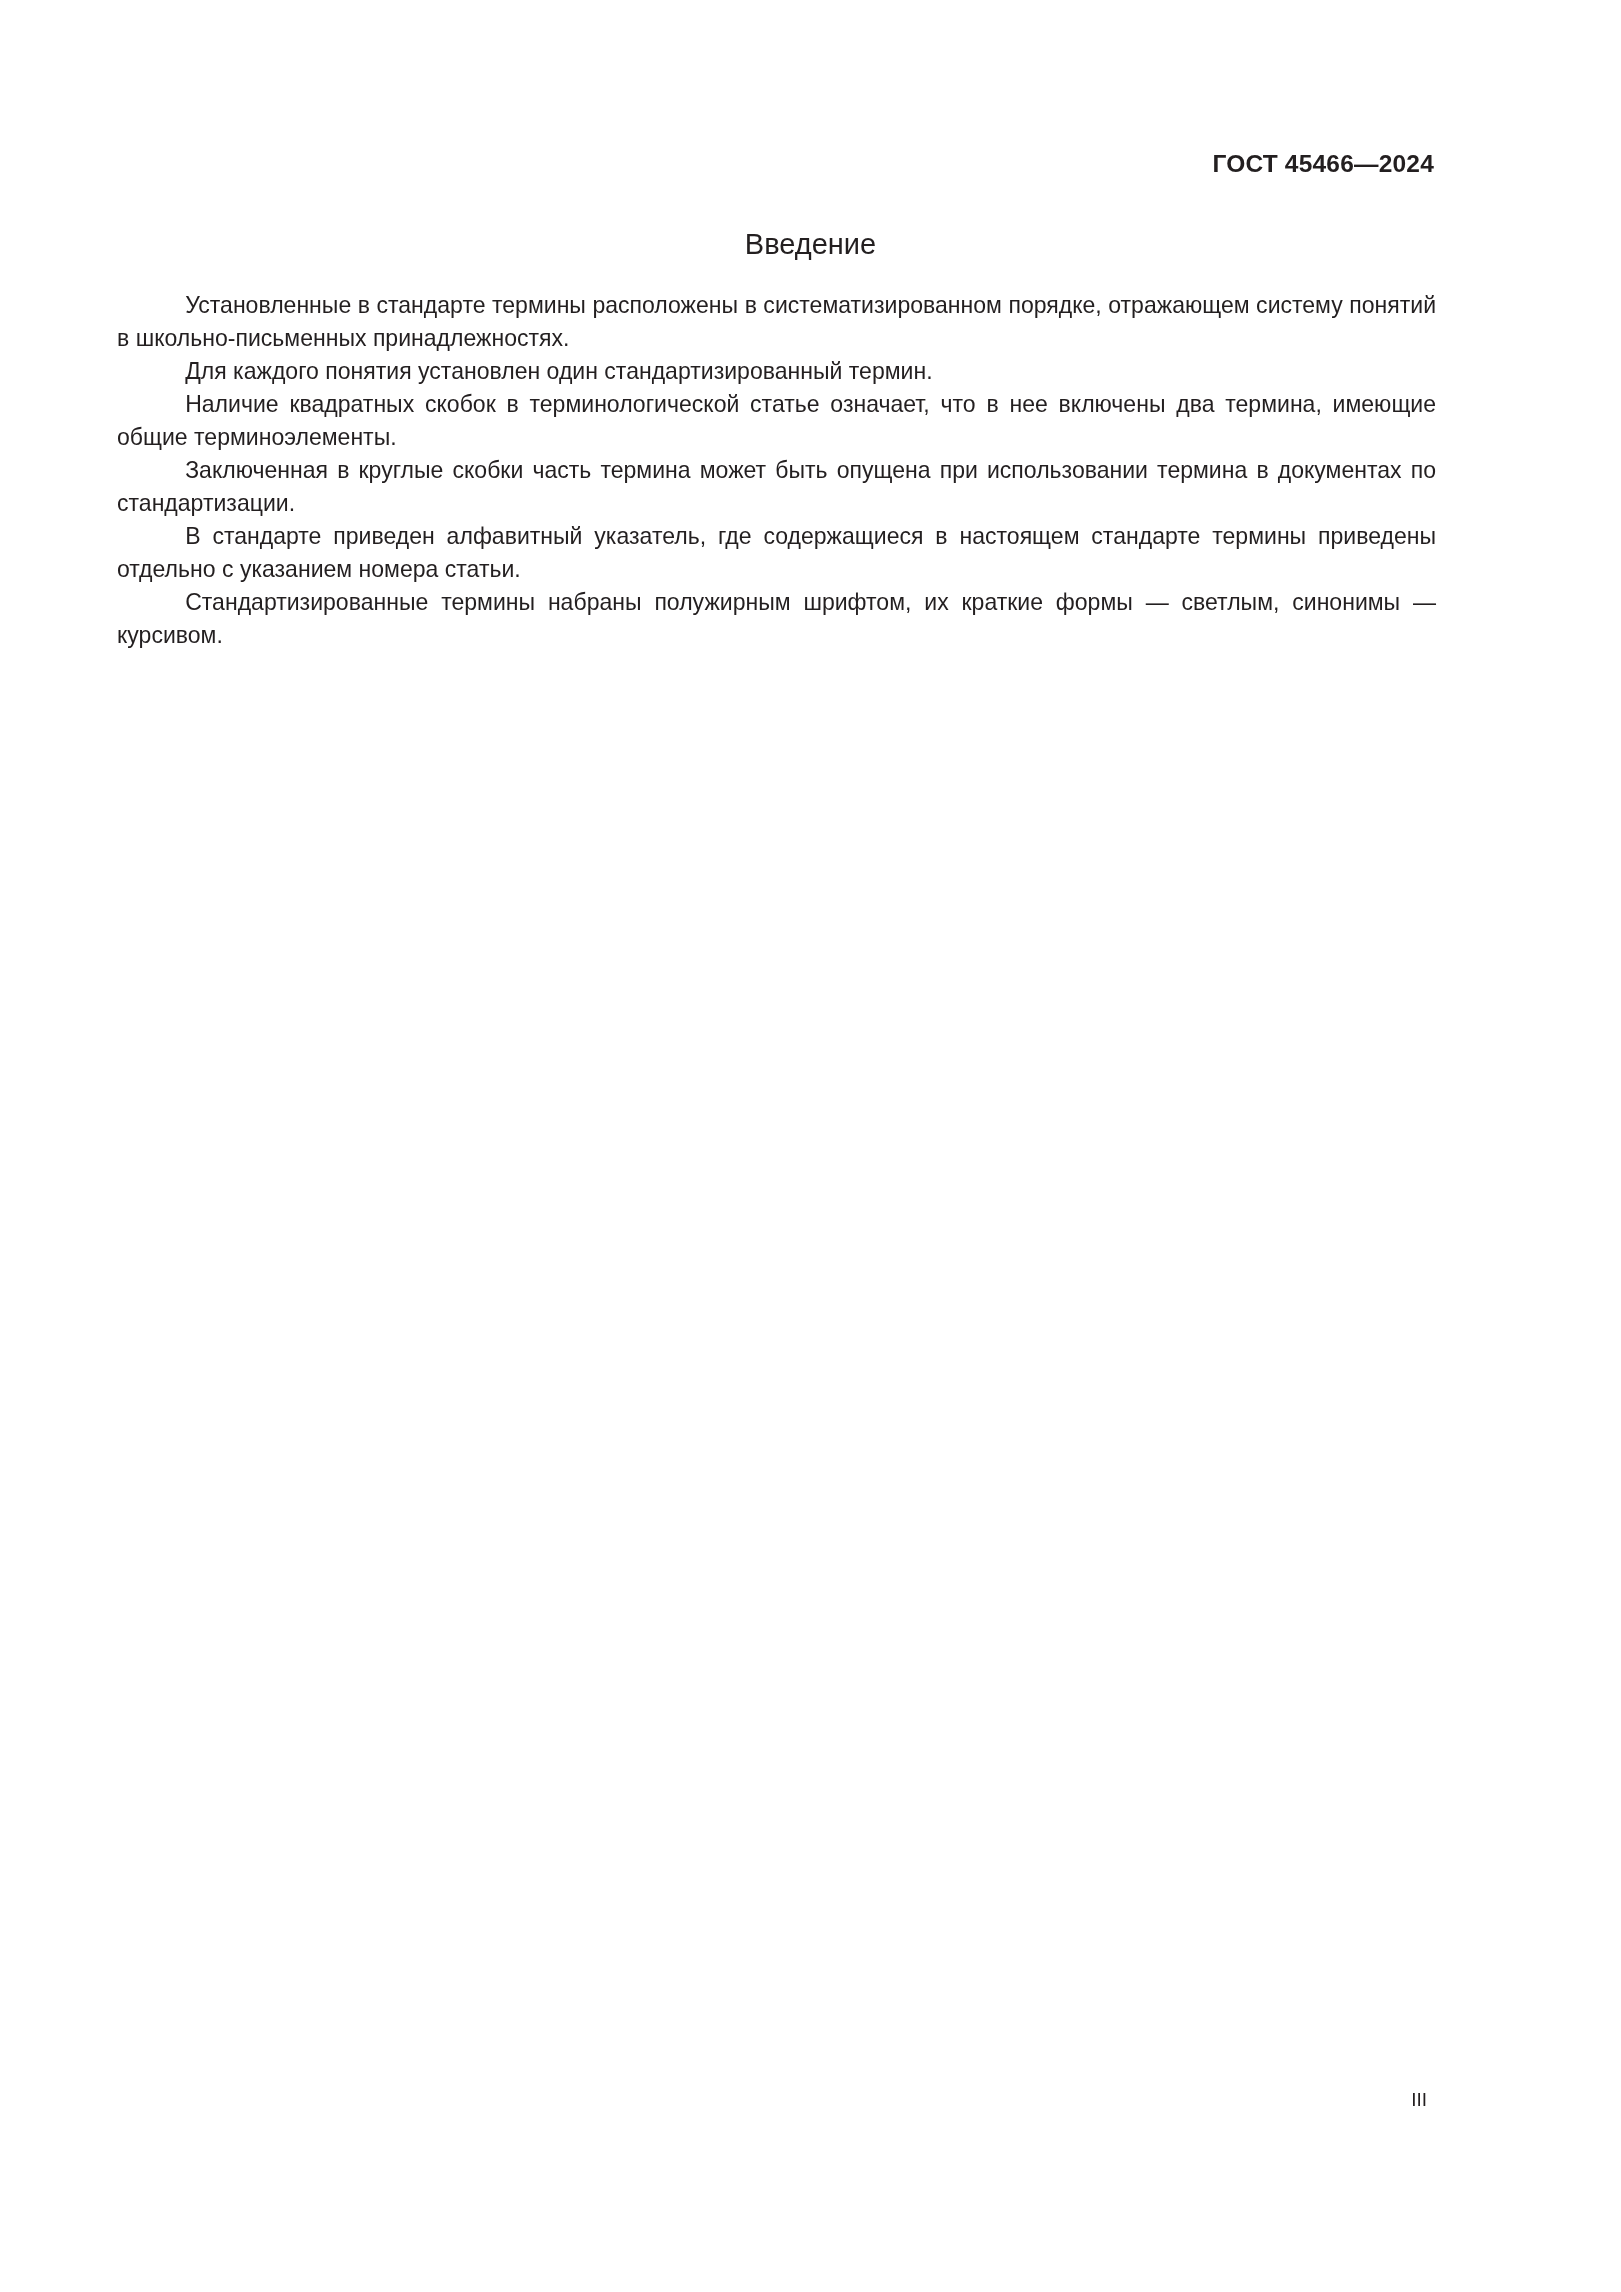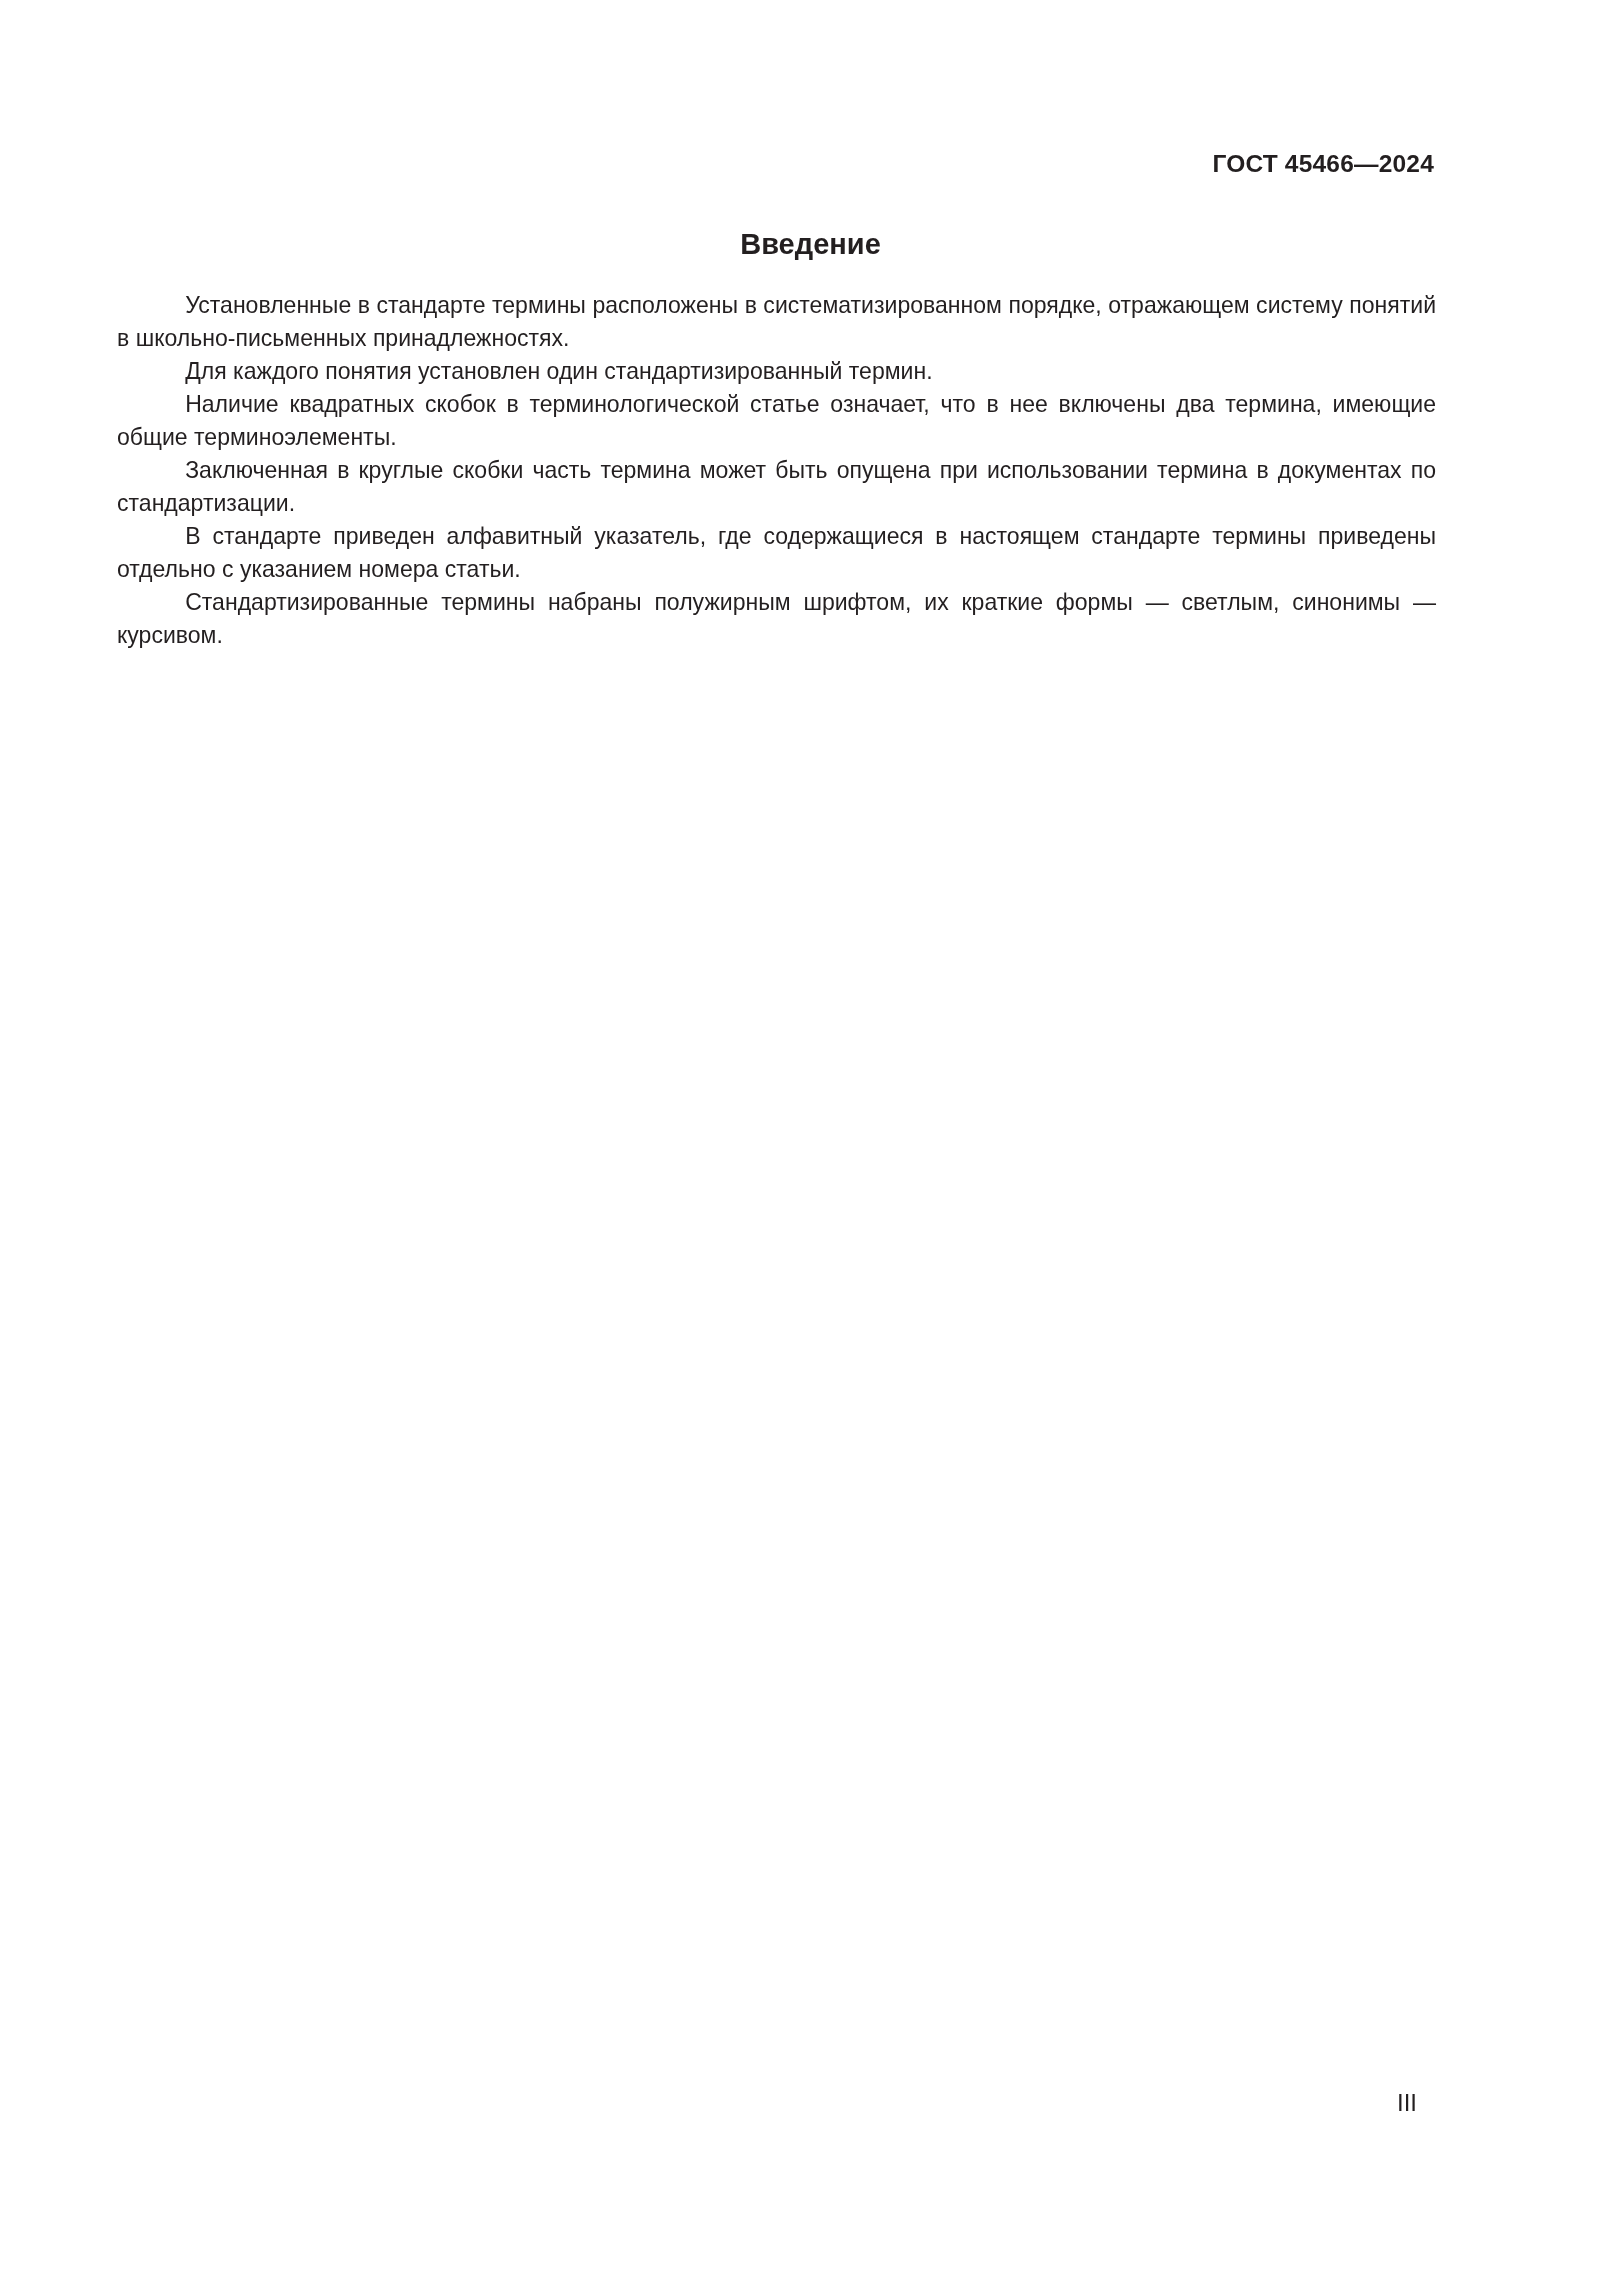--- a/index.html
+++ b/index.html
@@ -6,31 +6,31 @@
   body {
     width: 1621px; height: 2293px; background: #ffffff; position: relative;
     font-family: "Liberation Sans", sans-serif; color: #231f20; overflow: hidden;
   }
   .doc-code {
     position: absolute; right: 187px; top: 150px;
     font-size: 24.5px; font-weight: bold; letter-spacing: 0.2px;
   }
   .heading {
     position: absolute; left: 0; width: 1621px; top: 228px; text-align: center;
-    font-size: 29px; font-weight: bold;
+    font-size: 29px; font-weight: normal;
   }
   .body-text {
     position: absolute; left: 117px; width: 1319px; top: 288px;
     font-size: 24px; line-height: 33px; text-align: justify;
     transform: scaleX(0.96); transform-origin: left top;
     width: 1374px;
   }
   .body-text p { margin: 0; text-indent: 71px; }
   .page-num {
-    position: absolute; right: 204px; top: 2089px; font-size: 24px;
+    position: absolute; right: 194px; top: 2089px; font-size: 19px;
   }
 </style>
 </head>
 <body>
 
 <div class="doc-code">ГОСТ 45466—2024</div>
 
 <div class="heading">Введение</div>
 
 <div class="body-text">

